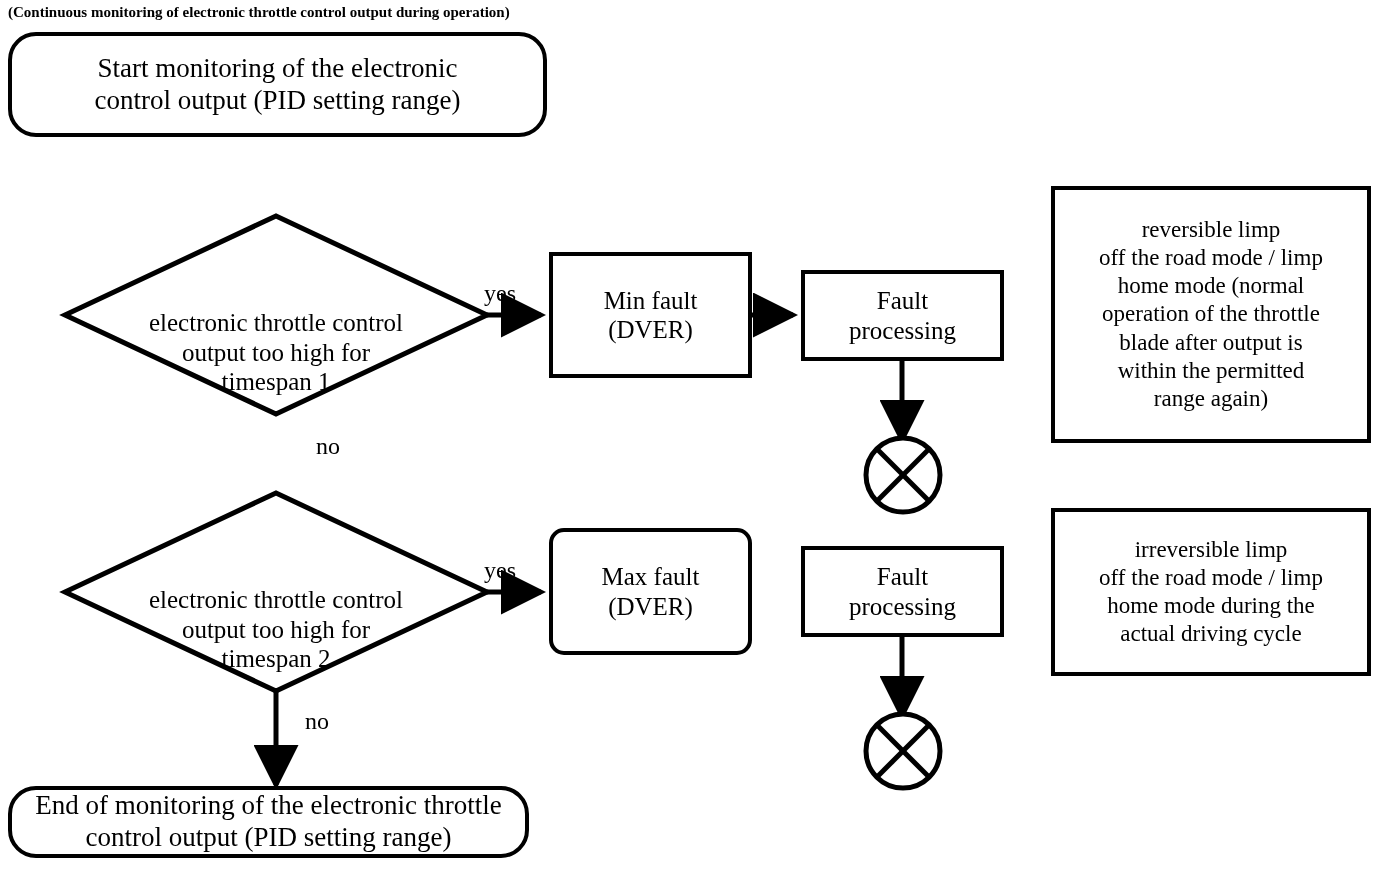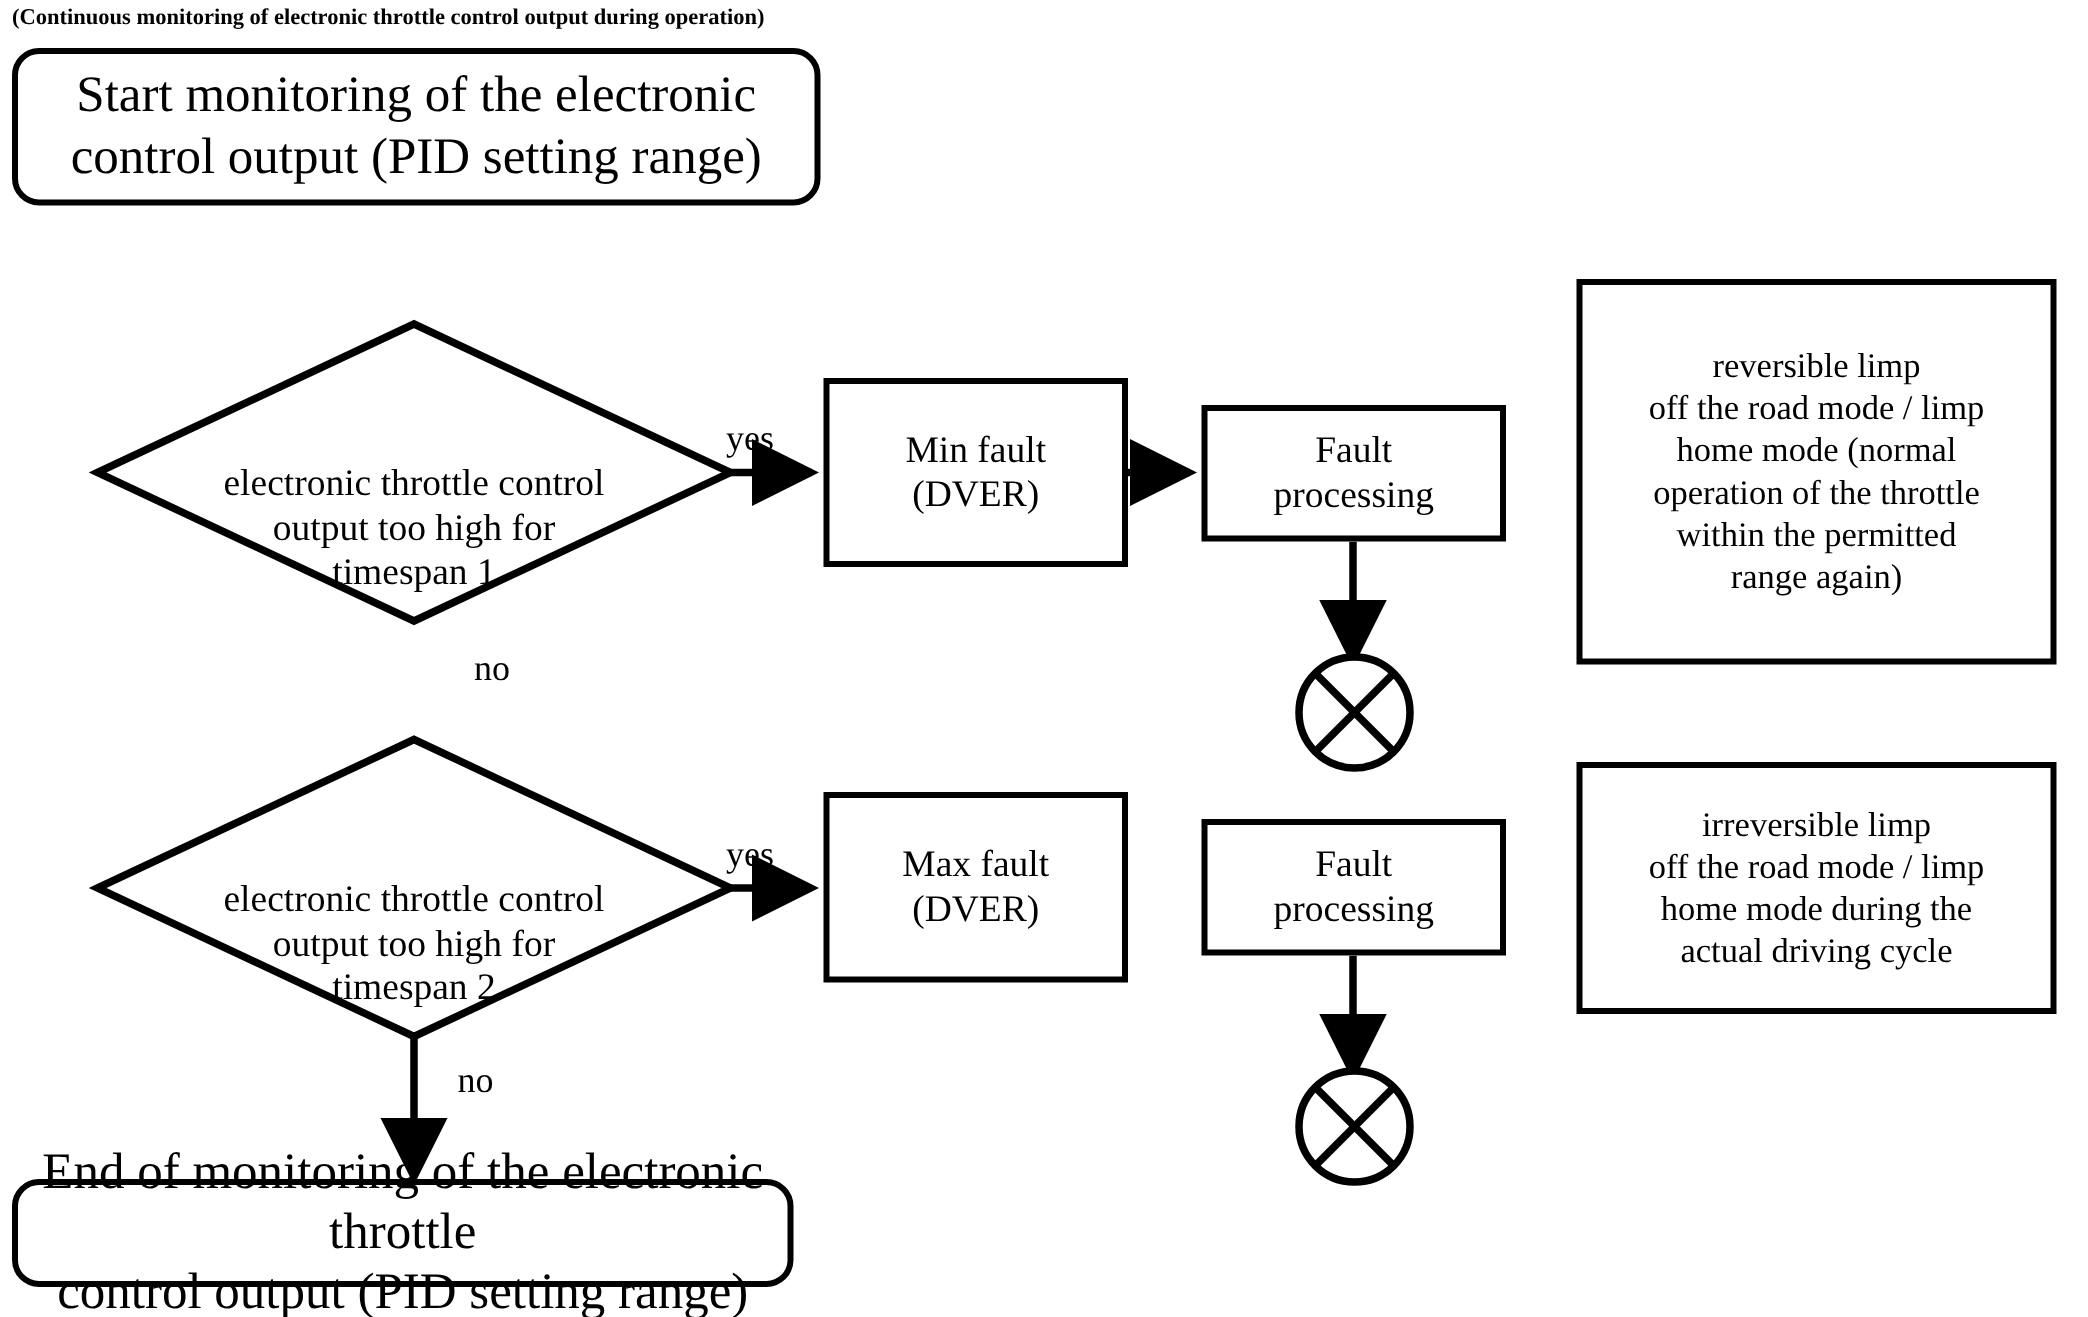--- a/index.html
+++ b/index.html
@@ -30,22 +30,22 @@
     box-sizing: border-box;
     display: flex;
     align-items: center;
     justify-content: center;
     text-align: center;
     line-height: 1.18;
     background: #ffffff;
   }
   .terminator {
     border: 4px solid #000;
-    border-radius: 18px;
-    font-size: 34px;
+    border-radius: 28px;
+    font-size: 27px;
   }
   .process {
     border: 4px solid #000;
     font-size: 25px;
   }
   .note {
     border: 4px solid #000;
     font-size: 23px;
     line-height: 1.22;
   }
@@ -142,35 +142,36 @@
       <div>processing</div>
     </div>
   </div>
 
   <div class="node note" style="left:1051px; top:186px; width:320px; height:257px; padding:6px 8px;">
     <div>
       <div>reversible limp</div>
       <div>off the road mode / limp</div>
       <div>home mode (normal</div>
       <div>operation of the throttle</div>
+      <div>blade after output is</div>
       <div>within the permitted</div>
       <div>range again)</div>
     </div>
   </div>
 
   <div class="diamond-text" style="left:76px; top:560px; width:400px;">
     <div>electronic throttle control</div>
     <div>output too high for</div>
     <div>timespan 2</div>
   </div>
 
   <div class="edge-label" style="left:484px; top:557px;">yes</div>
   <div class="edge-label" style="left:305px; top:708px;">no</div>
 
-  <div class="node process" style="left:549px; top:528px; width:203px; height:127px;">
+  <div class="node process" style="left:549px; top:528px; width:203px; height:127px;border-radius:15px;">
     <div>
       <div>Max fault</div>
       <div>(DVER)</div>
     </div>
   </div>
 
   <div class="node process" style="left:801px; top:546px; width:203px; height:91px;">
     <div>
       <div>Fault</div>
       <div>processing</div>

